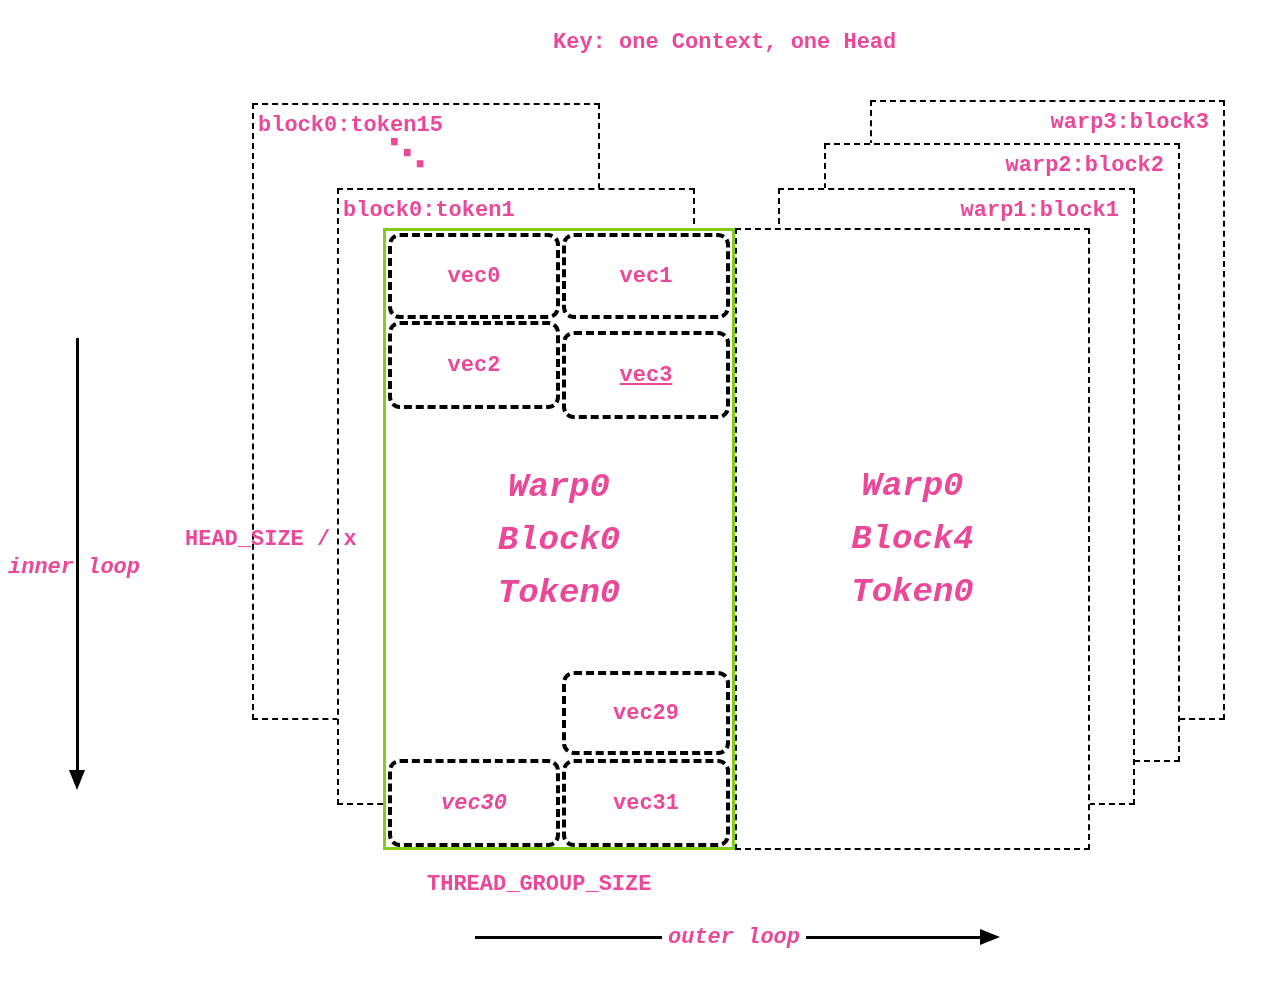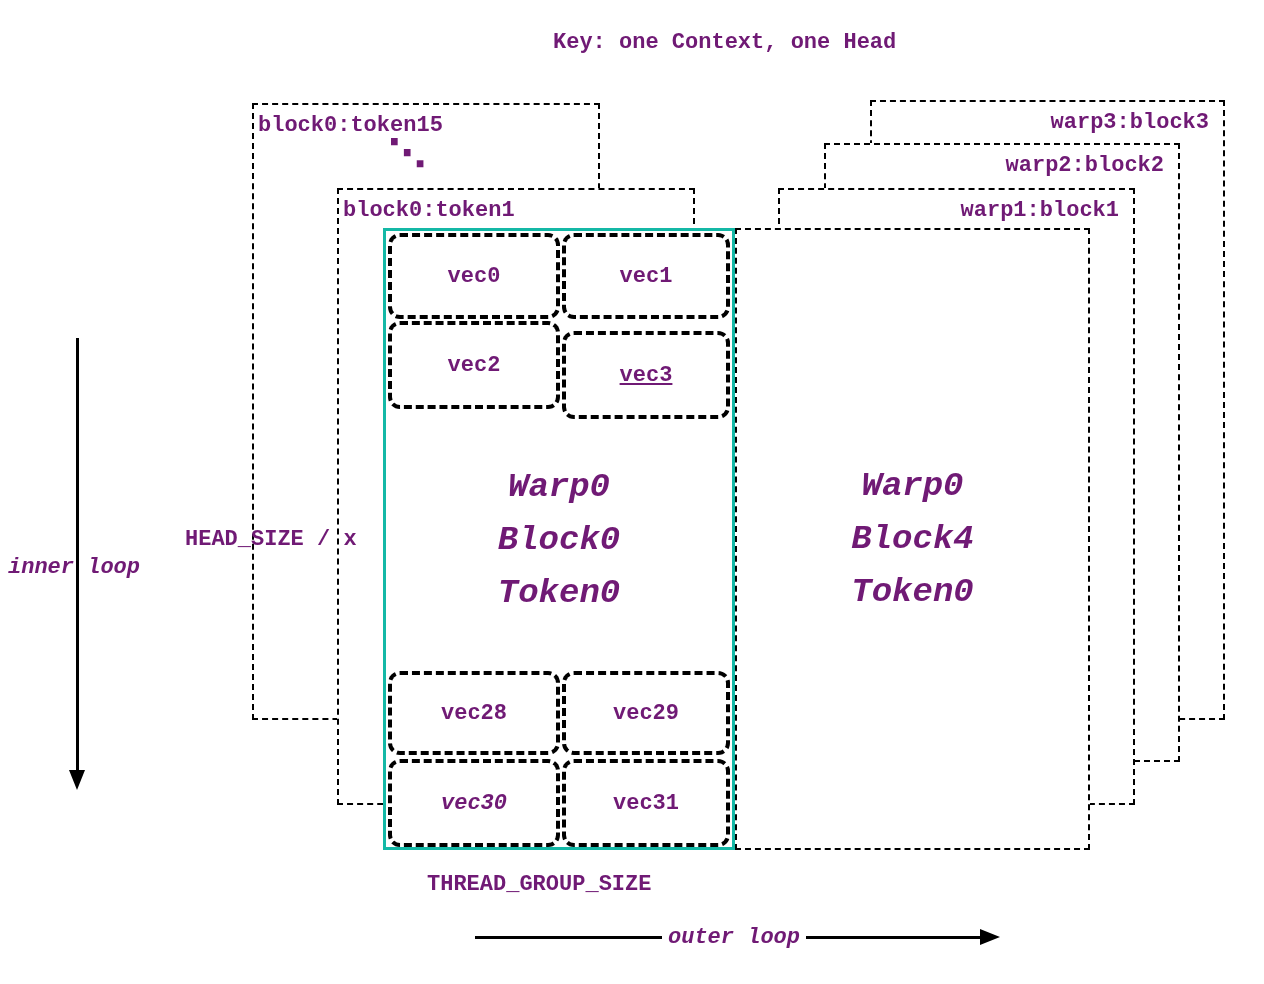--- a/index.html
+++ b/index.html
@@ -3,21 +3,21 @@
 <meta charset="utf-8">
 <style>
   * { box-sizing: border-box; margin: 0; padding: 0; }
   html, body { background: #ffffff; }
   .canvas {
     position: relative;
     width: 1264px;
     height: 984px;
     background: #ffffff;
     font-family: "Liberation Mono", "DejaVu Sans Mono", monospace;
-    color: #701a75;
+    color: #ec4899;
     overflow: hidden;
   }
   .abs { position: absolute; }
 
   .diagram-title {
     font-size: 22px;
     font-weight: bold;
     white-space: nowrap;
   }
 
@@ -42,21 +42,21 @@
     font-size: 38px;
     font-weight: bold;
     line-height: 1;
   }
 
   
   .main-box-left {
     position: absolute;
     left: 383px; top: 228px;
     width: 352px; height: 622px;
-    border: 3px solid #14b8a6;
+    border: 3px solid #84cc16;
     background: #ffffff;
     z-index: 6;
   }
   .main-box-right {
     position: absolute;
     left: 735px; top: 228px;
     width: 355px; height: 622px;
     border: 2.5px dashed #000;
     background: #ffffff;
     z-index: 5;
@@ -195,23 +195,20 @@
     <div class="vec-box vec3">
       <span>vec3</span>
       </div>
 
     <div class="big-lines" style="top:230px;">
       <div>Warp0</div>
       <div>Block0</div>
       <div>Token0</div>
     </div>
 
-    <div class="vec-box vec28">
-      <span>vec28</span>
-      </div>
     <div class="vec-box vec29">
       <span>vec29</span>
       </div>
     <div class="vec-box vec30">
       <span>vec30</span>
       </div>
     <div class="vec-box vec31">
       <span>vec31</span>
       </div>
   </div>

